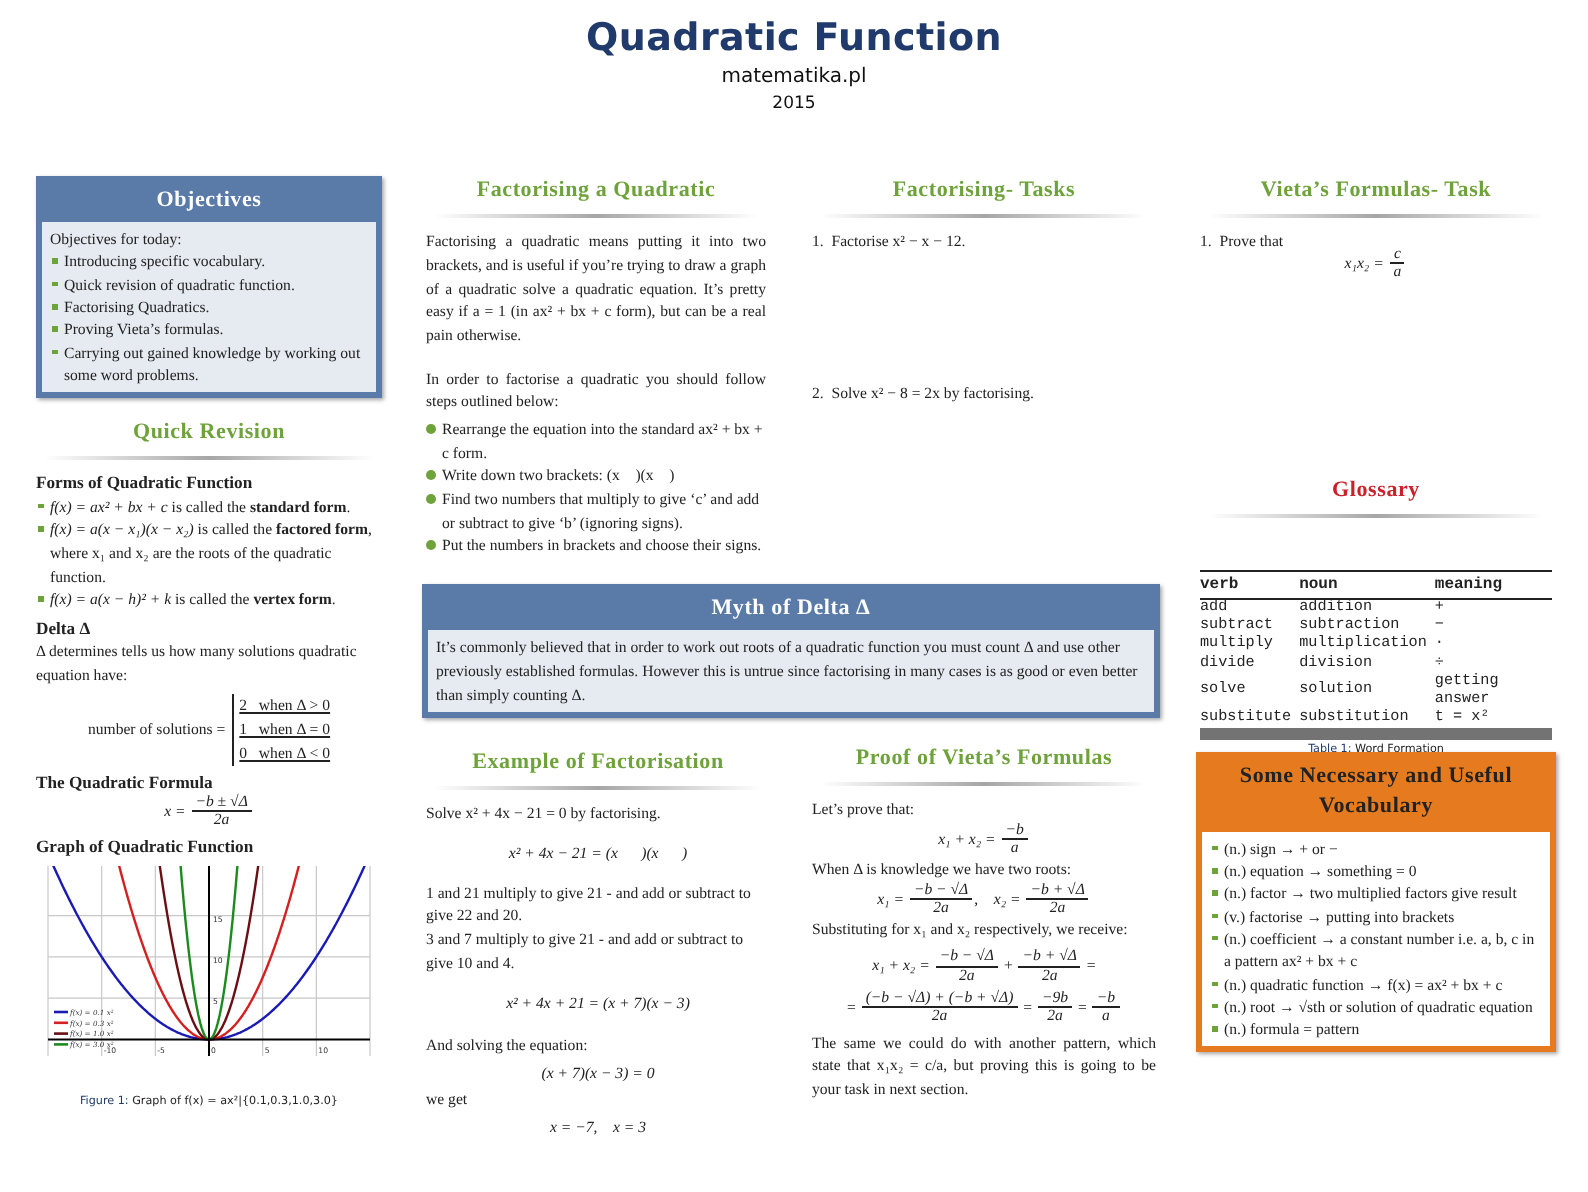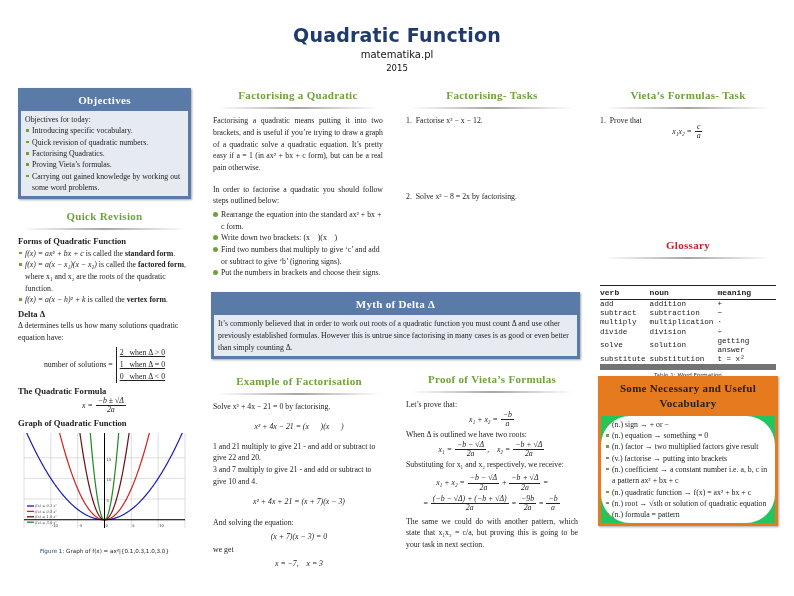--- a/index.html
+++ b/index.html
@@ -1,28 +1,28 @@
 <!DOCTYPE html>
 <html><head>
 <meta charset="utf-8">
 <style>
   * { box-sizing: border-box; margin: 0; padding: 0; }
   html, body { width: 794px; height: 596px; background: #ffffff; overflow: hidden; }
   body { font-family: "DejaVu Serif", "Liberation Serif", serif; color: #222; position: relative; font-size: 7.4px; line-height: 1.38; }
   i, .m { font-family: "Liberation Serif", "DejaVu Serif", serif; font-style: italic; }
 
-  #header { position: absolute; left: 0; top: 22px; width: 794px; text-align: center; }
+  #header { position: absolute; left: 0; top: 6px; width: 794px; text-align: center; }
   #header .title { font-family: "DejaVu Sans", sans-serif; font-weight: bold; color: #1f3a6b; font-size: 19px; letter-spacing: 0.2px; line-height: 26px; }
   #header .sub { font-family: "DejaVu Sans", sans-serif; font-size: 10px; color: #111; line-height: 14px; }
   #header .year { font-family: "DejaVu Sans", sans-serif; font-size: 8.5px; color: #111; line-height: 13px; }
 
   .col { position: absolute; top: 88px; }
   .block-box { border: 3px solid #5a7aa8; background: #e6eaf1; box-shadow: 1px 1px 2px rgba(0,0,0,0.35); }
   .block-box .bhead { background: #5a7aa8; color: #fff; text-align: center; font-family: "Liberation Serif", serif; font-weight: bold; font-size: 11px; padding: 2px 0 3px 0; letter-spacing: 0.3px; }
-  .block-box .bbody { padding: 3px 4px 3px 4px; font-family: "Liberation Serif", serif; font-size: 7.8px; line-height: 1.45; border-radius: 29px; }
+  .block-box .bbody { padding: 3px 4px 3px 4px; font-family: "Liberation Serif", serif; font-size: 7.8px; line-height: 1.45; }
   .orange { border: 3px solid #e57b1e; background: #22c55e; }
   .orange .bhead { background: #e57b1e; color: #222; font-size: 11px; line-height: 1.4; padding: 2px 6px 4px 6px; }
 
   .sec-title { text-align: center; font-family: "Liberation Serif", serif; font-weight: bold; color: #6ea23a; font-size: 11px; letter-spacing: 0.3px; padding-bottom: 4px; }
   .sec-title.red { color: #c9222a; }
   .rule { height: 2px; margin: 0 4px 6px 4px; background: linear-gradient(to right, rgba(0,0,0,0), rgba(0,0,0,0.35) 50%, rgba(0,0,0,0)); }
   .text { font-family: "Liberation Serif", serif; font-size: 7.8px; line-height: 1.5; text-align: justify; }
 
   ul.bul { list-style: none; }
   ul.bul li { position: relative; padding-left: 7px; }
@@ -59,21 +59,21 @@
   <div class="year">2015</div>
 </div>
 
 <div class="col" style="left:18px; width:173px;">
   <div class="block-box">
     <div class="bhead">Objectives</div>
     <div class="bbody">
       <div>Objectives for today:</div>
       <ul class="bul">
         <li>Introducing specific vocabulary.</li>
-        <li>Quick revision of quadratic numbers.</li>
+        <li>Quick revision of quadratic function.</li>
         <li>Factorising Quadratics.</li>
         <li>Proving Vieta’s formulas.</li>
         <li>Carrying out gained knowledge by working out some word problems.</li>
       </ul>
     </div>
   </div>
 
   <div style="margin-top:10px;">
     <div class="sec-title">Quick Revision</div>
     <div class="rule"></div>
@@ -209,21 +209,21 @@
   <div class="sec-title">Proof of Vieta’s Formulas</div>
   <div class="rule"></div>
   <div class="text">Let’s prove that:</div>
   <div class="center text">
     <i>x₁ + x₂ =</i>
     <span class="frac">
         <span class="m">−b</span>
         <span class="m">a</span>
       </span>
   </div>
-  <div class="text">When Δ is outlined we have two roots:</div>
+  <div class="text">When Δ is knowledge we have two roots:</div>
   <div class="center text">
     <i>x₁ =</i>
     <span class="frac">
         <span class="m">−b − √Δ</span>
         <span class="m">2a</span>
       </span>,&nbsp;&nbsp;&nbsp;
     <i>x₂ =</i>
     <span class="frac">
         <span class="m">−b + √Δ</span>
         <span class="m">2a</span>

